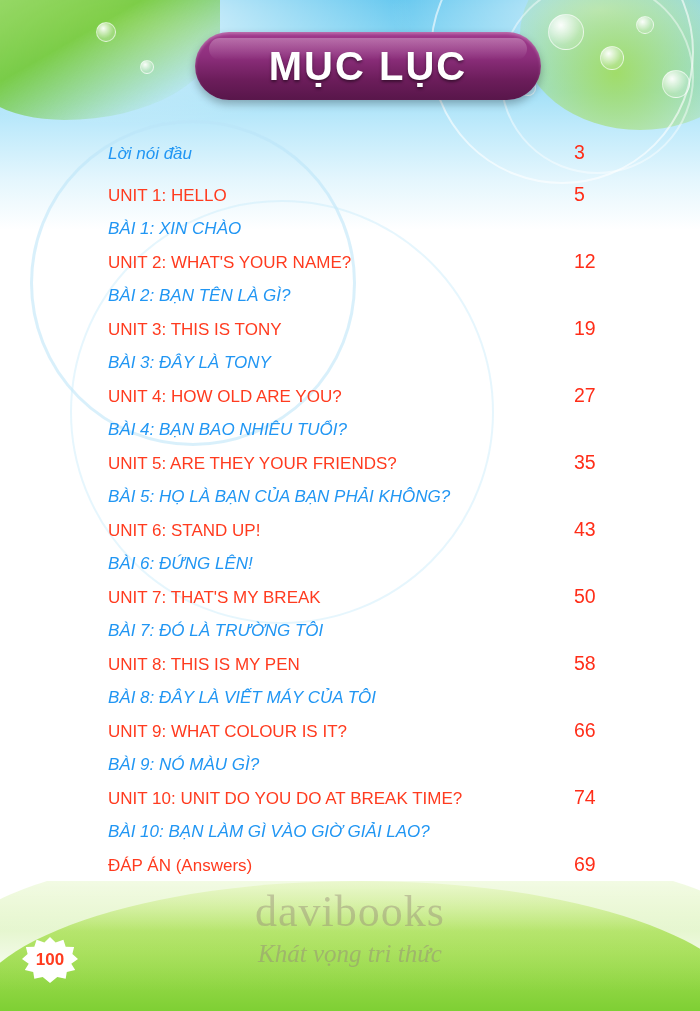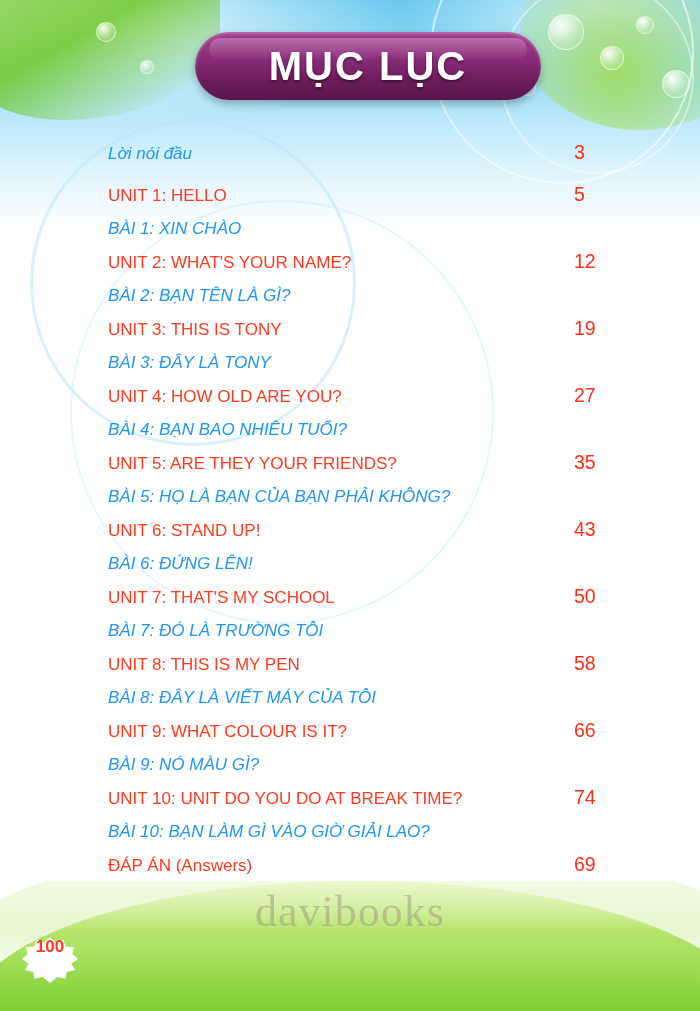--- a/index.html
+++ b/index.html
@@ -203,21 +203,21 @@
   }
 
   
   .page-badge {
     position: absolute;
     left: 22px;
     bottom: 28px;
     width: 56px;
     height: 46px;
     display: flex;
-    align-items: flex-start;
+    align-items: center;
     justify-content: center;
   }
   .page-badge .star {
     position: absolute;
     inset: 0;
     background: #ffffff;
     clip-path: polygon(
       50% 0%, 60% 12%, 74% 6%, 78% 21%, 93% 22%, 90% 37%,
       100% 48%, 88% 58%, 95% 72%, 80% 76%, 78% 91%, 63% 87%,
       50% 100%, 37% 87%, 22% 91%, 20% 76%, 5% 72%, 12% 58%,
@@ -321,21 +321,21 @@
     <div class="toc-row">
       <span class="toc-label r-en">UNIT 6: STAND UP!</span>
       <span class="toc-page">43</span>
     </div>
     <div class="toc-row">
       <span class="toc-label r-vi">BÀI 6: ĐỨNG LÊN!</span>
       <span class="toc-page"></span>
     </div>
 
     <div class="toc-row">
-      <span class="toc-label r-en">UNIT 7: THAT'S MY SCHOOL</span>
+      <span class="toc-label r-en">UNIT 7: THAT'S MY BREAK</span>
       <span class="toc-page">50</span>
     </div>
     <div class="toc-row">
       <span class="toc-label r-vi">BÀI 7: ĐÓ LÀ TRƯỜNG TÔI</span>
       <span class="toc-page"></span>
     </div>
 
     <div class="toc-row">
       <span class="toc-label r-en">UNIT 8: THIS IS MY PEN</span>
       <span class="toc-page">58</span>
@@ -365,20 +365,21 @@
 
     <div class="toc-row">
       <span class="toc-label r-ans">ĐÁP ÁN (Answers)</span>
       <span class="toc-page">69</span>
     </div>
 
   </div>
 
   <div class="watermark">
     <div class="wm-main">davibooks</div>
+    <div class="wm-sub">Khát vọng tri thức</div>
   </div>
 
   <div class="page-badge">
     <div class="star"></div>
     <div class="inner">100</div>
   </div>
 
 </div>
 
 </body></html>

